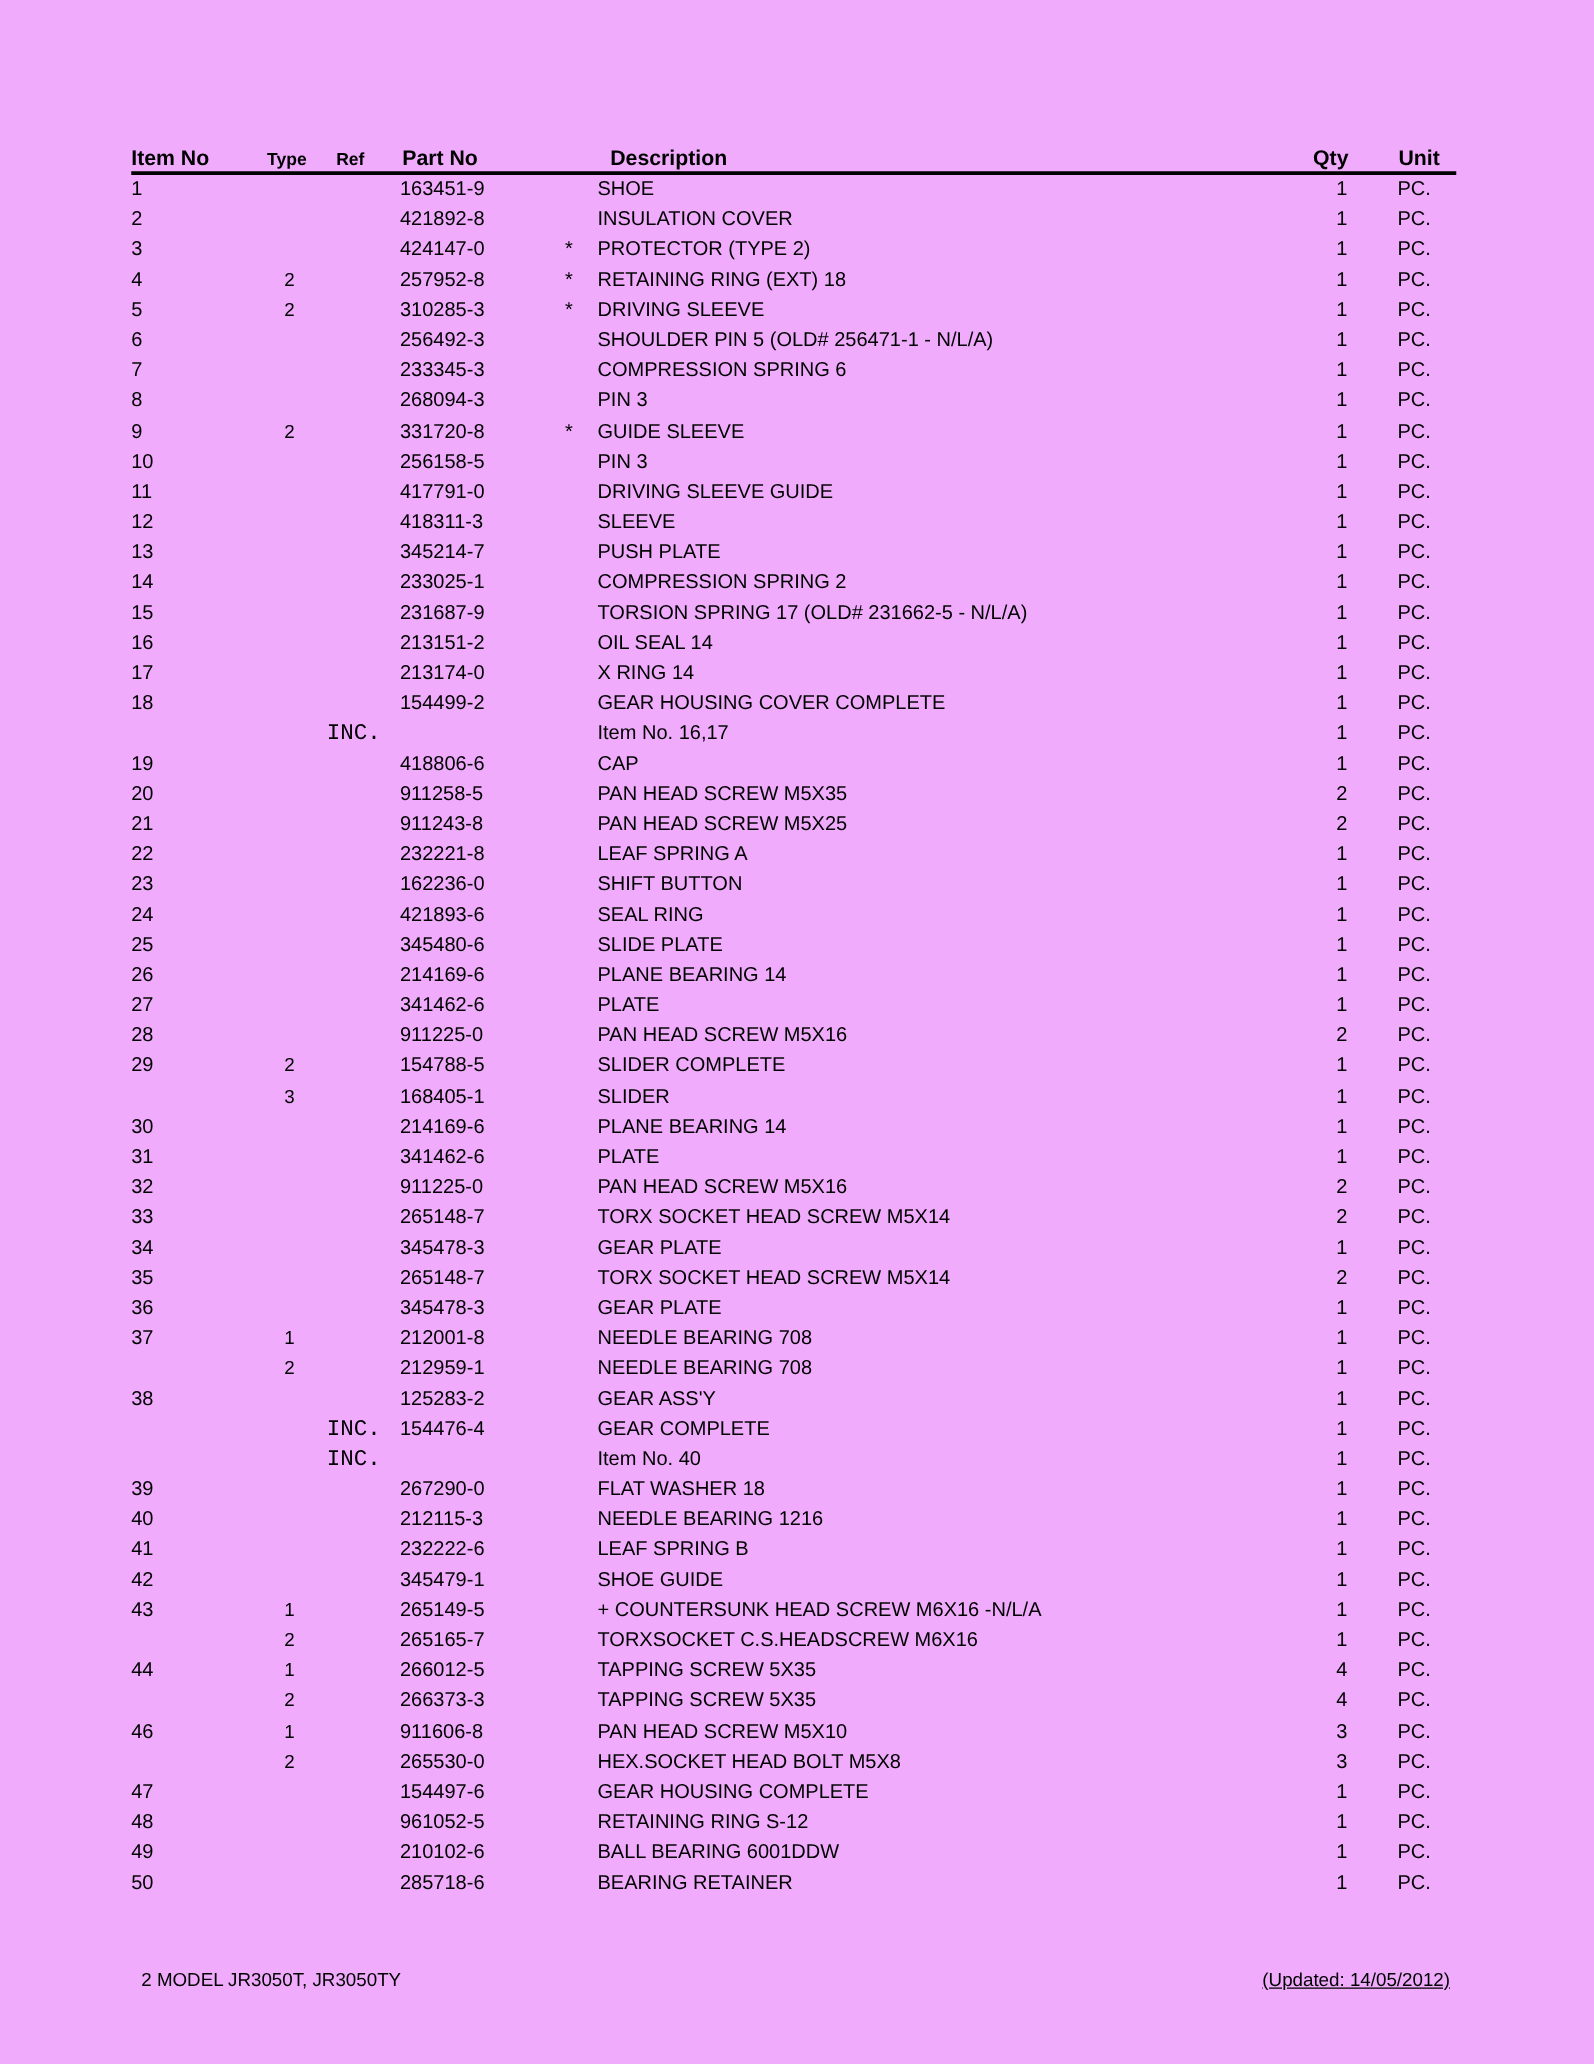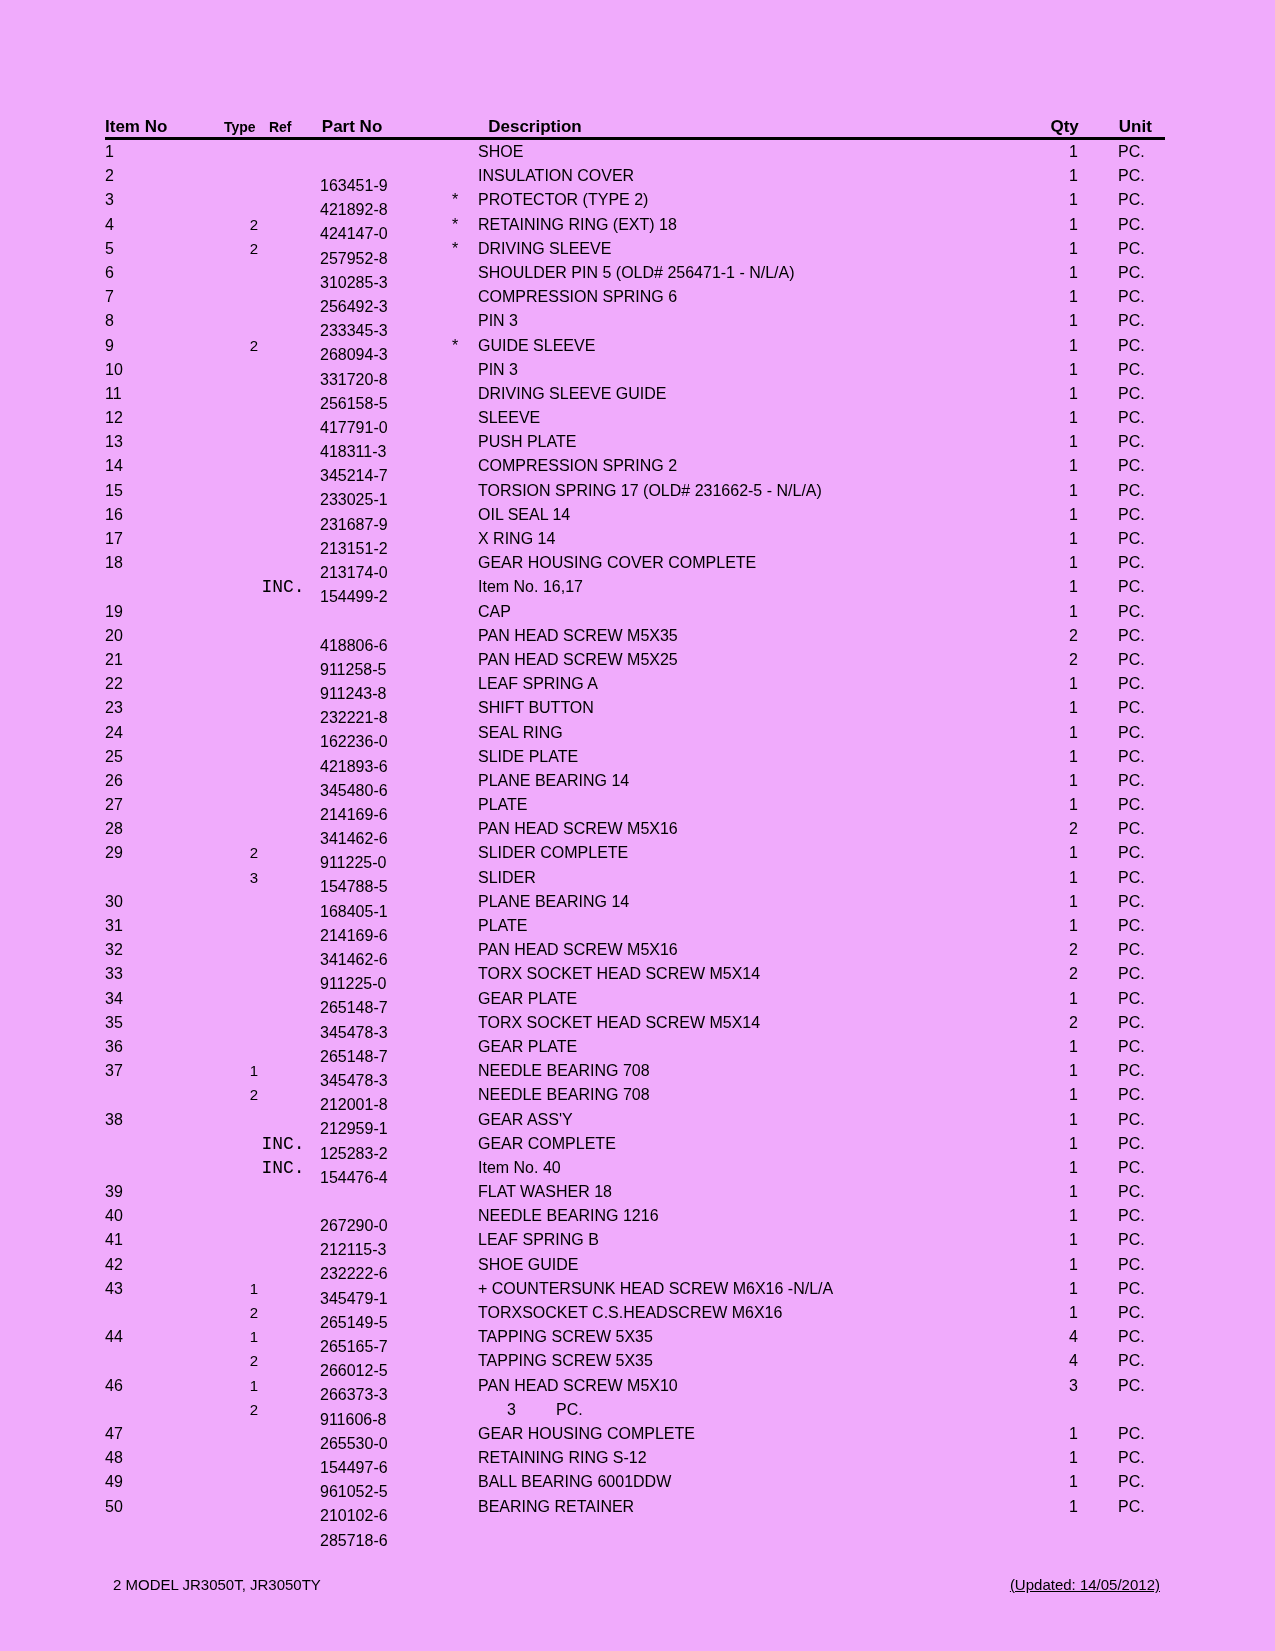--- a/index.html
+++ b/index.html
@@ -15,26 +15,26 @@
   .thead {
     display:flex; align-items:flex-end;
     height:26px;
     border-bottom:3px solid #000;
   }
   .thead .c { font-weight:bold; font-size:17px; line-height:20px; }
   .thead .c.small { font-size:14px; line-height:19px; }
   .row { display:flex; height:24.2px; line-height:24.2px; font-size:16px; }
   .c { box-sizing:border-box; white-space:nowrap; overflow:visible; }
   .c.item { width:100px; text-align:left; }
-  .c.type { width:53px; text-align:right; }
+  .c.type { width:53px; text-align:center; }
   .row .c.type { font-size:15px; }
   .c.ref  { width:50px; text-align:center; }
   .row .c.ref { font-size:18px;font-family:Liberation Mono, monospace; }
   .c.part { width:140px; text-align:left; }
-  .row .c.part { padding-left:12px;margin-top:34px; }
+  .row .c.part { padding-left:12px; }
   .thead .c.part { padding-left:1px;margin-left:16px; }
   .c.star { width:30px; text-align:left; padding-left:4px; }
   .c.desc { width:562px; text-align:left; }
   .c.qty  { width:38px; text-align:right; }
   .c.unit { width:87px; text-align:left; padding-left:40px; }
   .footer {
     position:absolute; left:105px; top:1573px; width:1060px; height:24px;
     font-size:15px; line-height:24px;
   }
   .footer-left  { position:absolute; left:8px; top:0; }
@@ -575,20 +575,21 @@
           <div class="c desc">PAN HEAD SCREW M5X10</div>
           <div class="c qty">3</div>
           <div class="c unit">PC.</div>
         </div>
         <div class="row">
           <div class="c item"></div>
           <div class="c type">2</div>
           <div class="c ref"></div>
           <div class="c part">265530-0</div>
           <div class="c star"></div>
+          <div class="c desc">HEX.SOCKET HEAD BOLT M5X8</div>
           <div class="c qty">3</div>
           <div class="c unit">PC.</div>
         </div>
         <div class="row">
           <div class="c item">47</div>
           <div class="c type"></div>
           <div class="c ref"></div>
           <div class="c part">154497-6</div>
           <div class="c star"></div>
           <div class="c desc">GEAR HOUSING COMPLETE</div>

